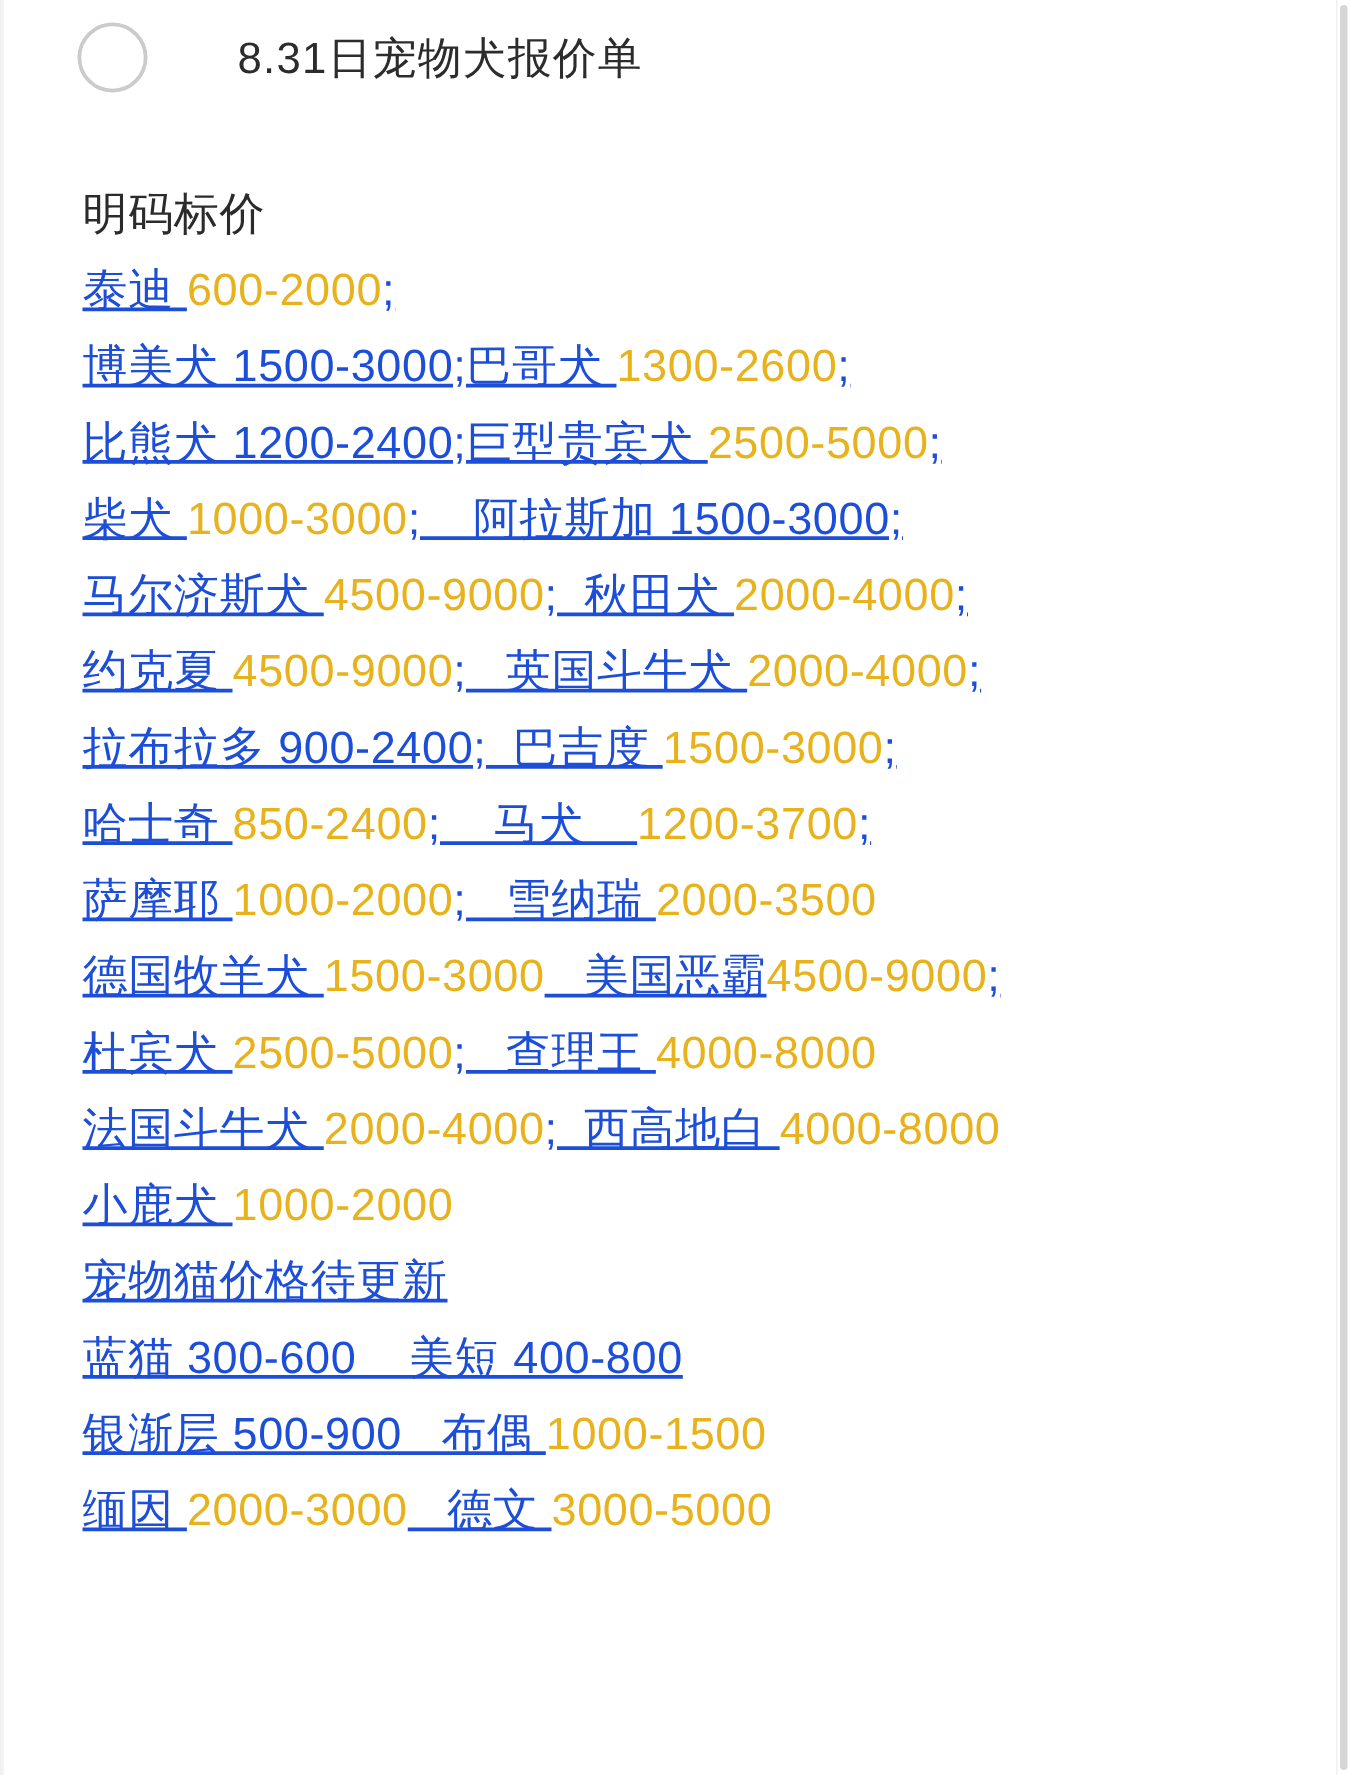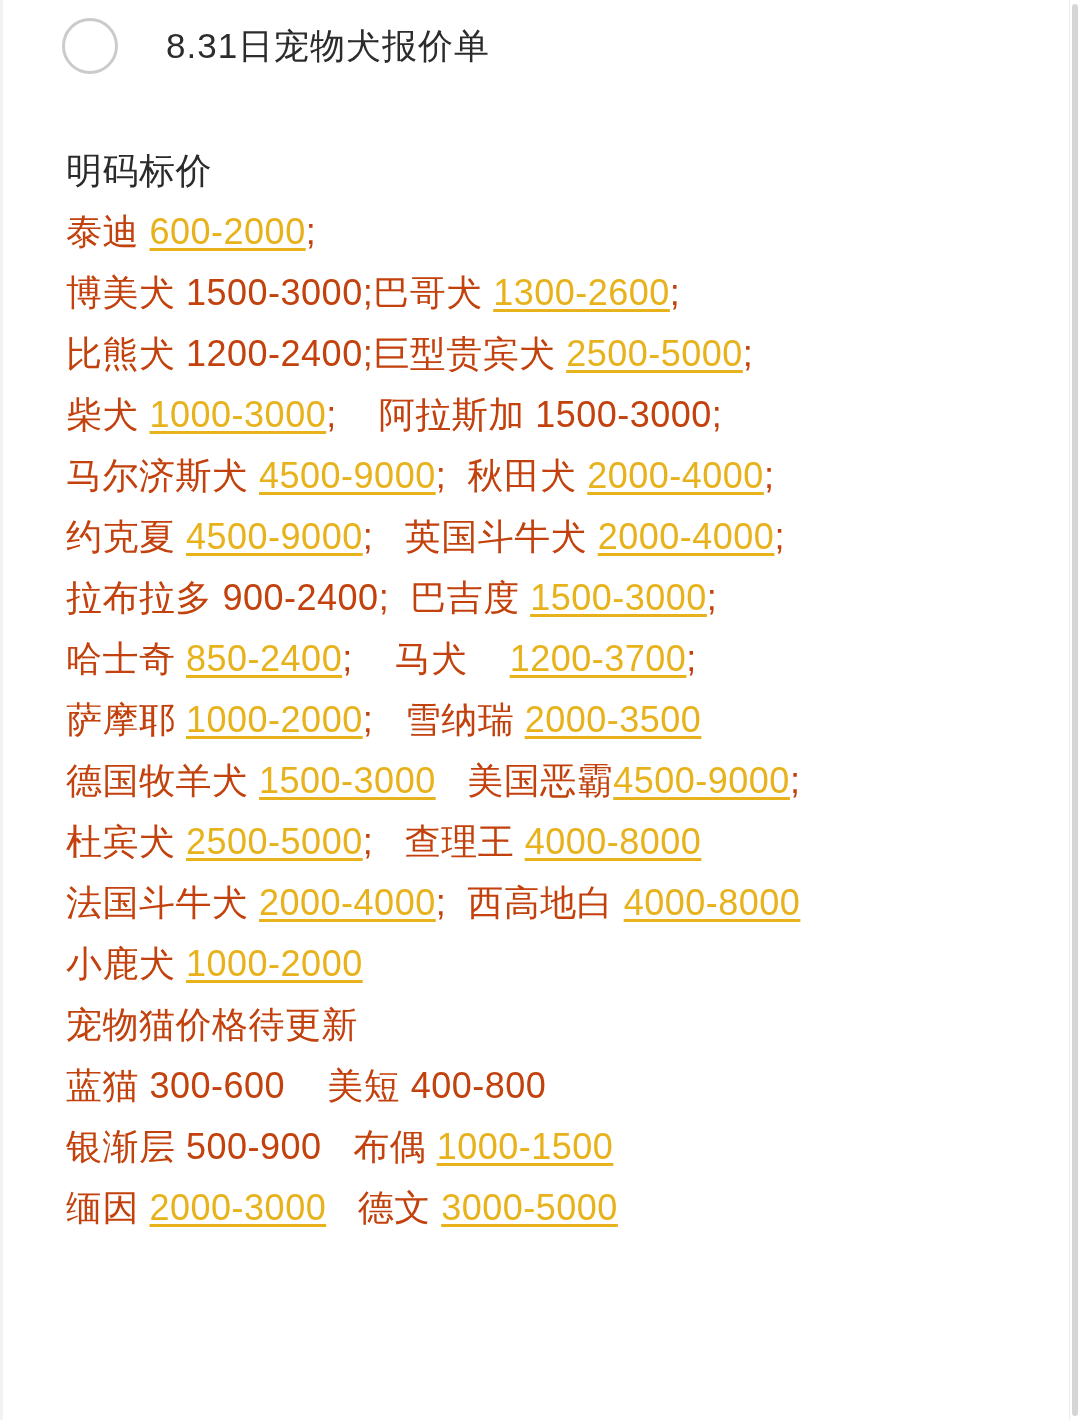--- a/index.html
+++ b/index.html
@@ -31,45 +31,45 @@
   }
   .radio {
     width: 50px;
     height: 50px;
     border-radius: 50%;
     border: 3px solid #c9cbcd;
     background: #ffffff;
     flex: 0 0 auto;
   }
   .title {
-    margin-left: 48px;
+    margin-left: 72px;
     font-size: 35px;
     letter-spacing: 1px;
     color: #2c2c2c;
     white-space: nowrap;
   }
   
   .content {
     padding: 66px 16px 0 66px;
     font-size: 36px;
     line-height: 61px;
     color: #2b2b2b;
     letter-spacing: 0.5px;
   }
   .line {
     white-space: pre;
   }
   .price {
     color: #e8b21c;
-    text-decoration: underline;
     text-decoration-color: #e8b21c;
     text-underline-offset: 4px;
   }
   .plain {
-    color: #c2410c;
+    color: #1d4ed8;
+    text-decoration: underline;
   }
   
   .scroll-track {
     position: absolute;
     top: 0;
     right: 0;
     width: 10px;
     height: 1420px;
     background: #ffffff;
     border-left: 1px solid #ededed;

